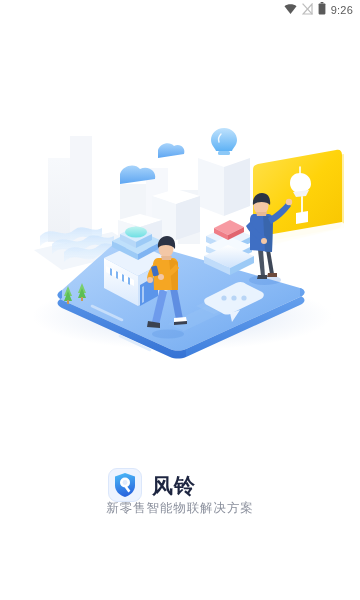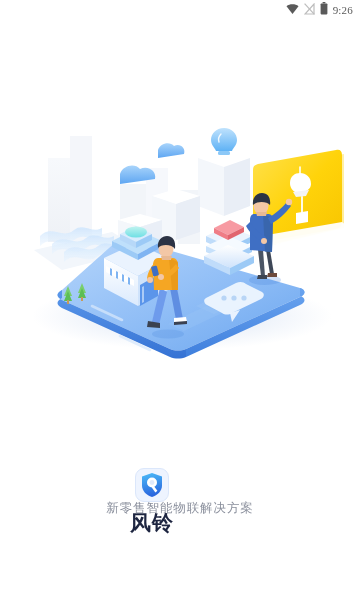--- a/index.html
+++ b/index.html
@@ -23,39 +23,38 @@
     display:flex; align-items:center; justify-content:flex-end;
     gap:5px;
     padding-right:7px;
     background:#ffffff;
   }
   .st-icon { display:block; }
   .st-time {
     font-size:11px;
     color:#5a5a5a;
     letter-spacing:0.2px;
-    font-family:Liberation Serif, serif;
+    font-family:Liberation Sans, sans-serif;
   }
 
   
   .illus-wrap {
     position:absolute;
     top:110px; left:0;
     width:360px; height:250px;
   }
   .illus-wrap svg { display:block; width:360px; height:250px; }
 
   
   .brand-row {
     position:absolute;
     top:468px; left:0;
     width:304px;
     display:flex; align-items:center; justify-content:center;
     gap:10px;
-    flex-direction:column;
   }
   .logo-box {
     width:34px; height:34px;
     border-radius:9px;
     background:#eef4ff;
     border:1px solid #dbe7fb;
     display:flex; align-items:center; justify-content:center;
   }
   .brand-name {
     font-size:21px;

